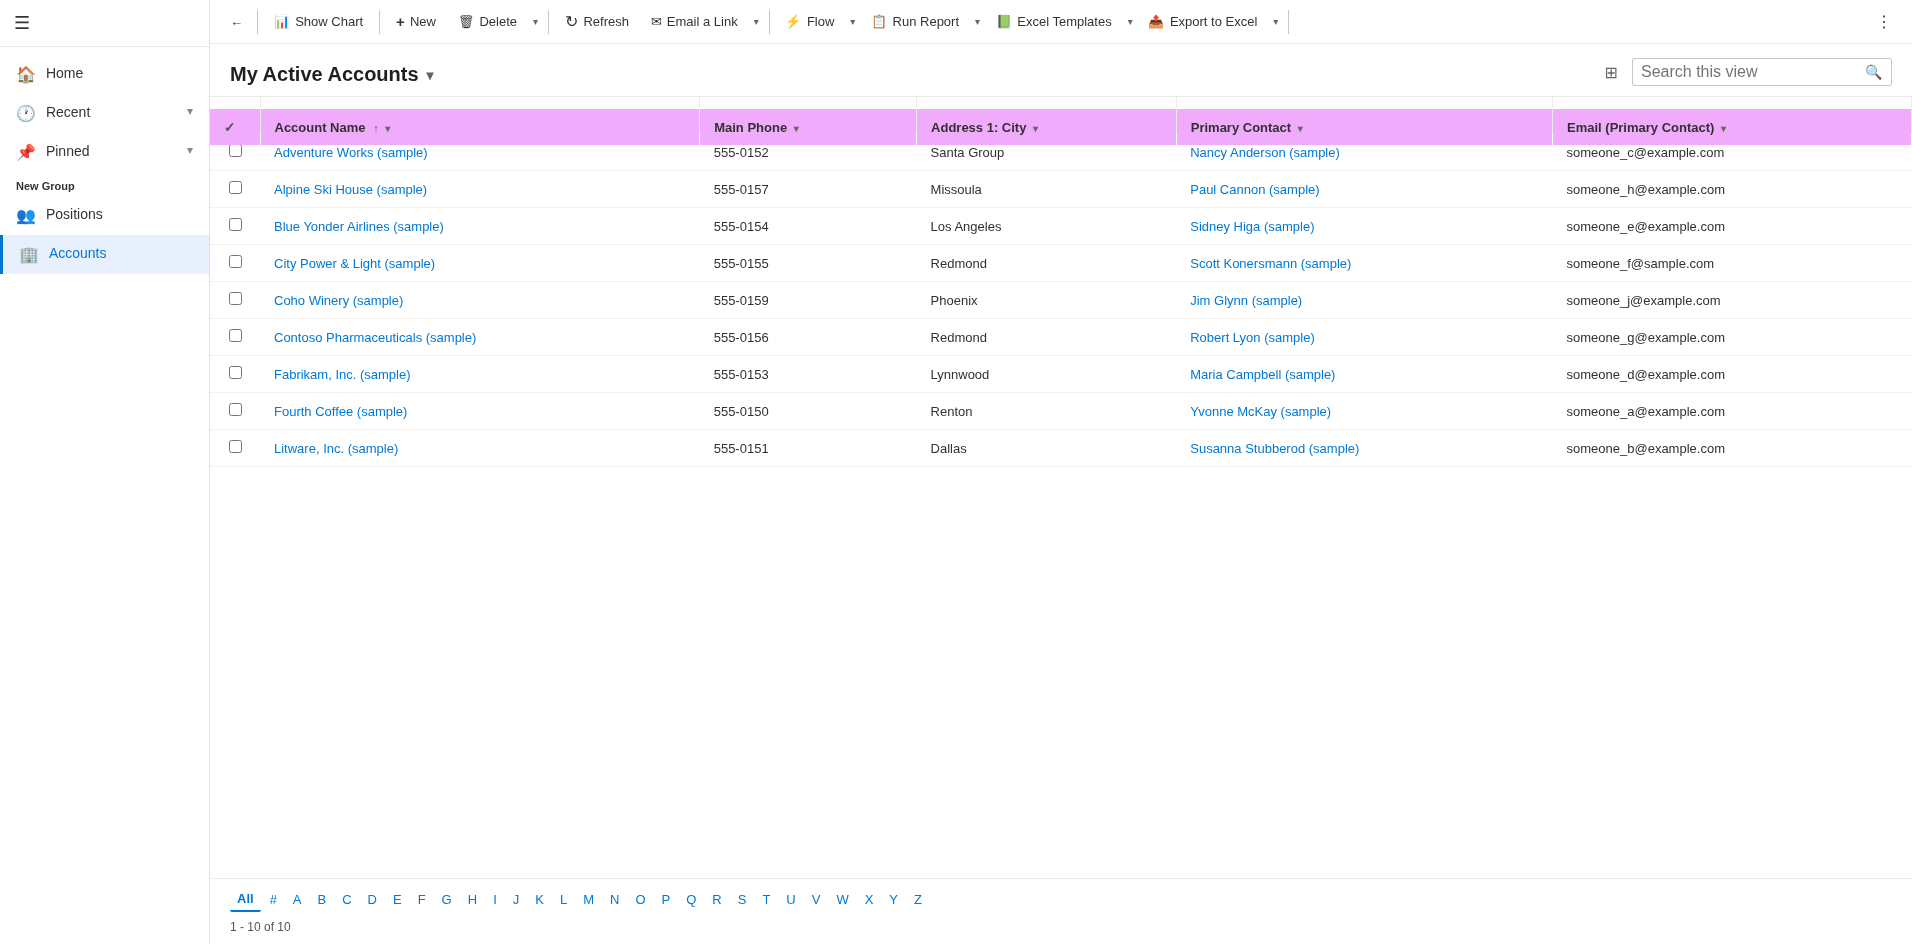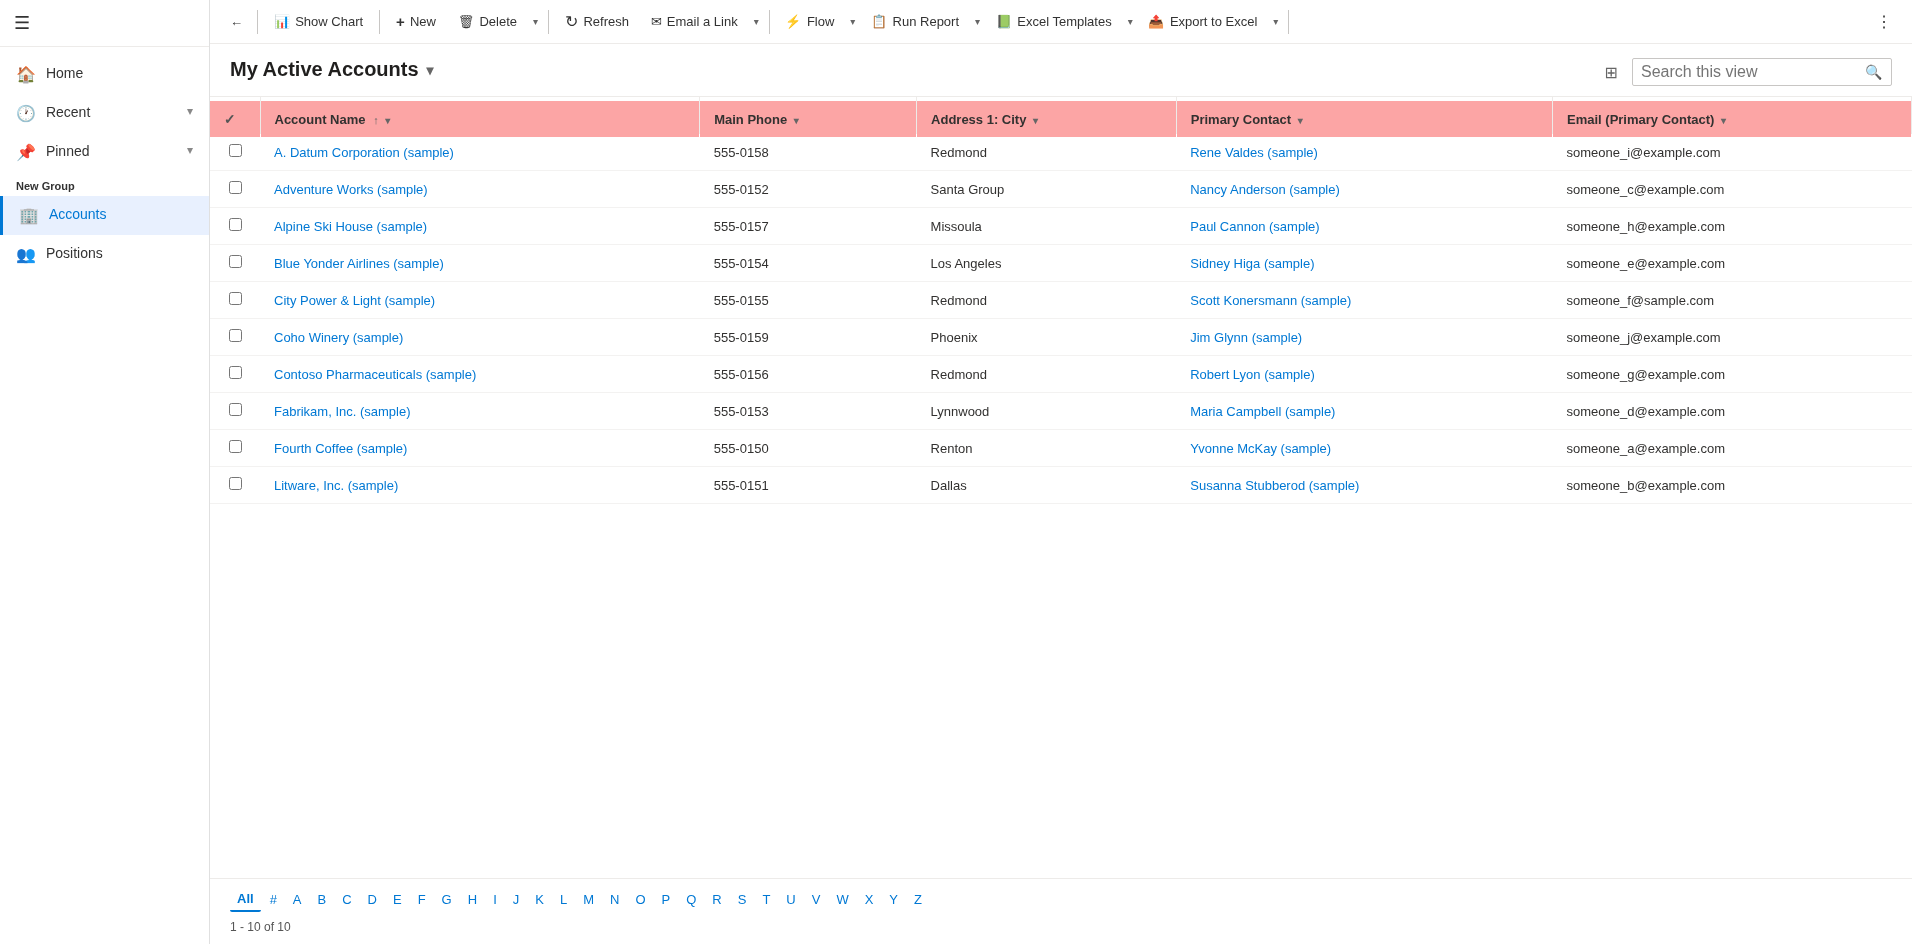--- a/index.html
+++ b/index.html
@@ -84,21 +84,21 @@
     .toolbar-sep { width: 1px; background: #c8c6c4; height: 24px; margin: 0 4px; }
     .toolbar-chevron { font-size: 10px; color: #666; padding: 6px 4px; cursor: pointer; border-radius: 3px; }
     .toolbar-back { padding: 6px 8px; }
     .toolbar-more { margin-left: auto; padding: 6px 8px; font-size: 16px; }
 
     
     .content-header {
       background: #fff;
       padding: 14px 20px 10px 20px;
       display: flex;
-      align-items: flex-start;
+      align-items: flex-end;
       justify-content: space-between;
       border-bottom: 1px solid #edebe9;
     }
     .view-title {
       display: flex;
       align-items: center;
       gap: 8px;
       font-size: 20px;
       font-weight: 600;
       color: #201f1e;
@@ -147,22 +147,22 @@
     }
     th {
       padding: 10px 14px;
       text-align: left;
       font-weight: 600;
       font-size: 13px;
       color: #323130;
       border-right: 1px solid #edebe9;
       white-space: nowrap;
       position: sticky;
-      top: 4px;
-      background: #fca5a5;
+      top: 12px;
+      background: #f0abfc;
       z-index: 1;
     }
     th:first-child { width: 50px; border-right: 1px solid #edebe9; }
     td {
       padding: 10px 14px;
       font-size: 13px;
       border-bottom: 1px solid #f3f2f1;
       color: #323130;
     }
     td:first-child { text-align: center; }
@@ -225,27 +225,27 @@
       <span class="icon icon-recent"></span>
       <span class="sidebar-item-label">Recent</span>
       <span class="sidebar-item-chevron">▾</span>
     </div>
     <div class="sidebar-item">
       <span class="icon icon-pin"></span>
       <span class="sidebar-item-label">Pinned</span>
       <span class="sidebar-item-chevron">▾</span>
     </div>
     <div class="sidebar-group-label">New Group</div>
+    <div class="sidebar-item">
+      <span class="icon icon-positions"></span>
+      <span class="sidebar-item-label">Positions</span>
+    </div>
     <div class="sidebar-item active">
       <span class="icon icon-accounts"></span>
       <span class="sidebar-item-label">Accounts</span>
-    </div>
-    <div class="sidebar-item">
-      <span class="icon icon-positions"></span>
-      <span class="sidebar-item-label">Positions</span>
     </div>
   </div>
 </div>
 
 <div class="main">
 
   <div class="toolbar">
     <button class="toolbar-btn toolbar-back">
       <span>←</span>
     </button>
@@ -339,28 +339,20 @@
             <span>Primary Contact</span>
             <span class="col-chevron">▾</span>
           </th>
           <th>
             <span>Email (Primary Contact)</span>
             <span class="col-chevron">▾</span>
           </th>
         </tr>
       </thead>
       <tbody id="table-body">
-      <tr>
-    <td><input type="checkbox" style="cursor: pointer;"></td>
-    <td class="link-cell">A. Datum Corporation (sample)</td>
-    <td>555-0158</td>
-    <td>Redmond</td>
-    <td class="link-cell">Rene Valdes (sample)</td>
-    <td>someone_i@example.com</td>
-  </tr>
           <tr>
     <td><input type="checkbox" style="cursor: pointer;"></td>
     <td class="link-cell">Adventure Works (sample)</td>
     <td>555-0152</td>
     <td>Santa Group</td>
     <td class="link-cell">Nancy Anderson (sample)</td>
     <td>someone_c@example.com</td>
   </tr>
           <tr>
     <td><input type="checkbox" style="cursor: pointer;"></td>

